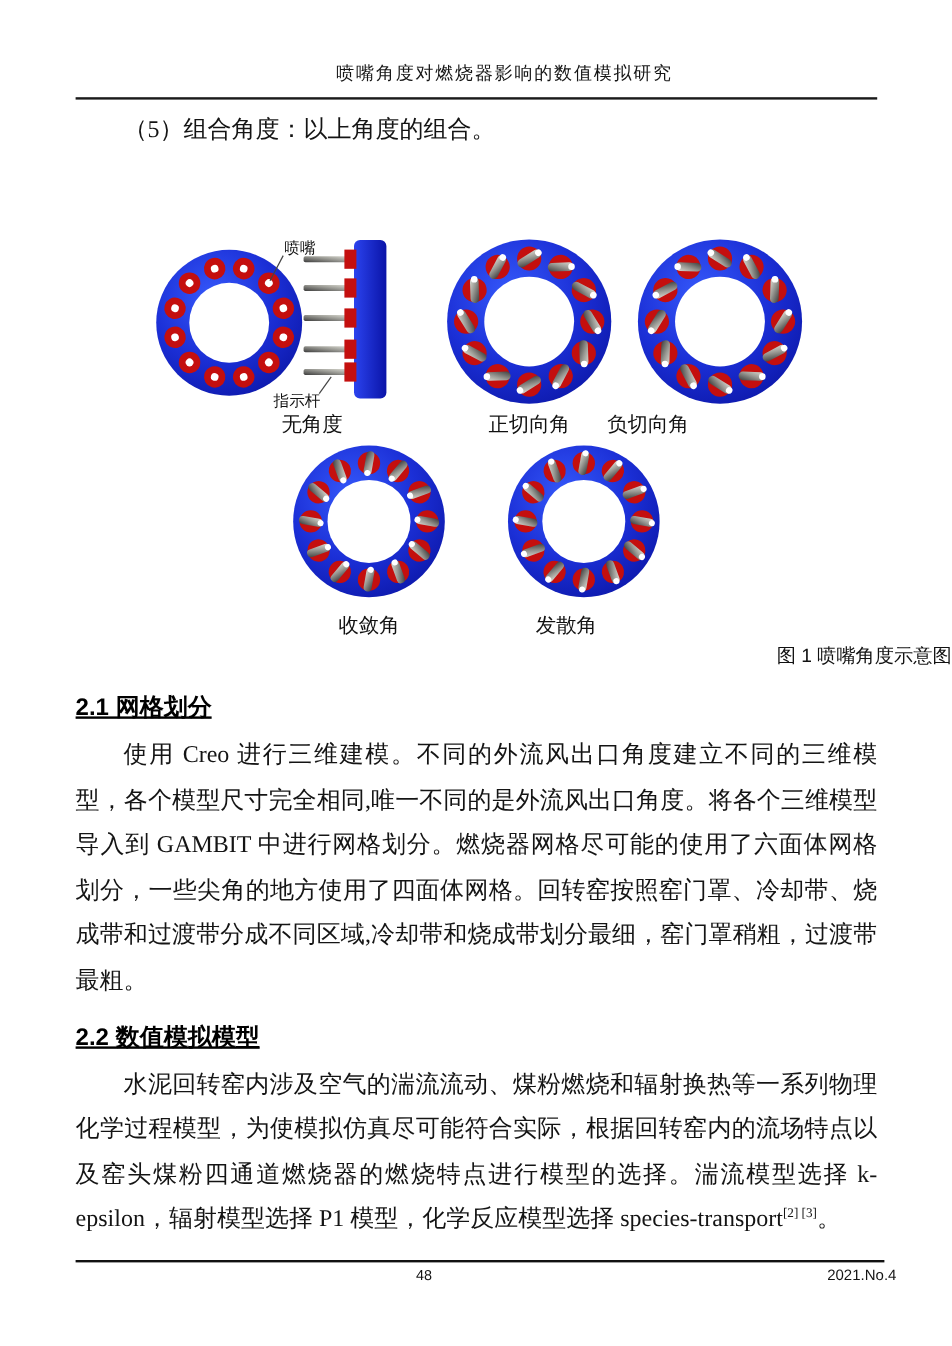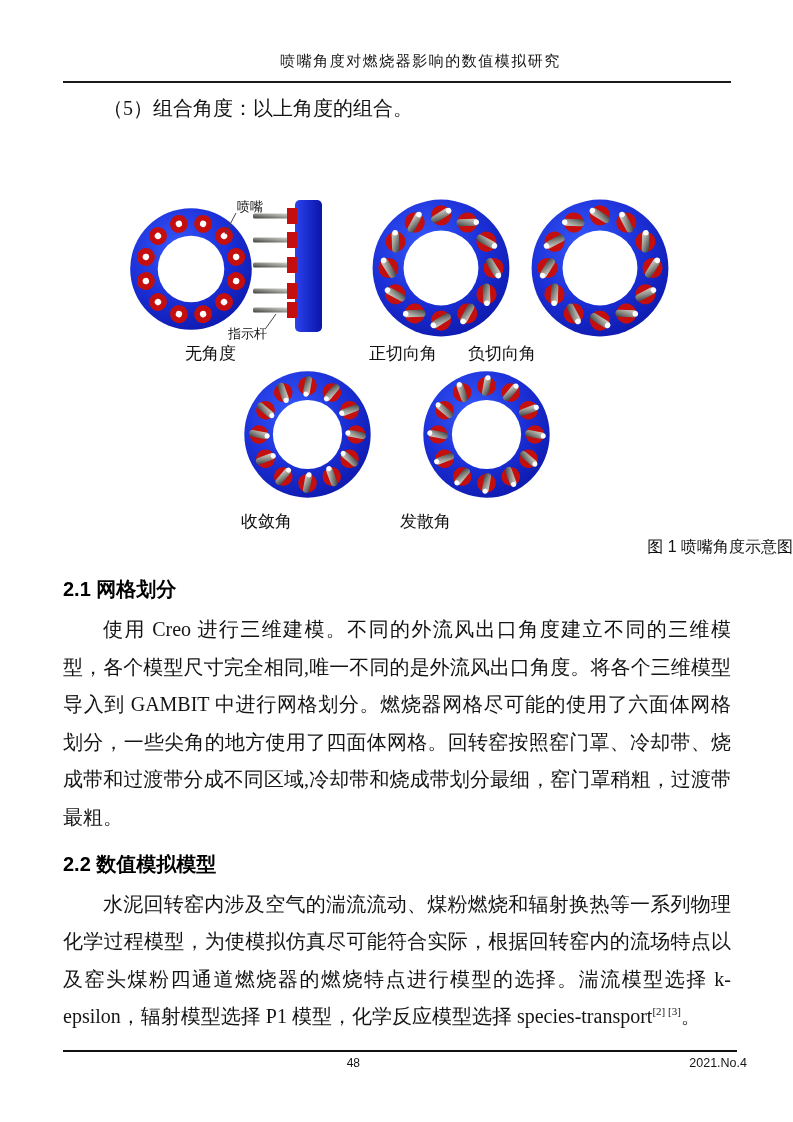--- a/index.html
+++ b/index.html
@@ -8,33 +8,33 @@
   
   .hdr-title{position:absolute;top:52px;left:0;width:100%;text-align:center;
              font-size:15px;letter-spacing:1.5px;}
   .hdr-rule{position:absolute;top:81px;left:63px;width:668px;height:2px;background:#1a1a1a;}
   
   .intro{position:absolute;top:90px;left:63px;width:668px;}
   .intro p{margin:0;font-size:20px;line-height:37.6px;text-indent:2em;text-align:justify;}
   
   .fig{position:absolute;top:190px;left:0;width:685px;height:378px;}
   .fig svg{position:absolute;display:block;}
-  .fig-label{position:absolute;text-align:left;
+  .fig-label{position:absolute;text-align:center;
              font-family:Liberation Mono, monospace;
              font-size:17px;font-weight:500;color:#111;}
   .fig-caption{position:absolute;top:347px;left:0;width:793px;text-align:right;
              font-family:"Liberation Sans","DejaVu Sans",sans-serif;
              font-size:16px;font-weight:500;color:#111;}
   .svg-label{font-family:"Liberation Sans","DejaVu Sans",sans-serif;font-size:13px;fill:#111;}
   
   .sections{position:absolute;top:562px;left:63px;width:668px;}
   .sections h2{margin:0 0 12px 0;font-family:"Liberation Sans","DejaVu Sans",sans-serif;
                font-size:21px;font-weight:bold;color:#000;white-space:pre-wrap;}
   .sections h3{margin:14px 0 8px 0;font-family:"Liberation Sans","DejaVu Sans",sans-serif;
-               font-size:20px;font-weight:bold;color:#000;}
+               font-size:20px;font-weight:bold;color:#000;text-decoration:underline;}
   .sections p{margin:0;font-size:20px;line-height:37.6px;text-indent:2em;text-align:justify;}
   .sections sup{font-size:11px;line-height:0;}
   
   .ftr-rule{position:absolute;top:1050px;left:63px;width:674px;height:2px;background:#111;}
   .ftr-page{position:absolute;top:1056px;left:280px;width:80px;text-align:right;
             font-family:"Liberation Sans","DejaVu Sans",sans-serif;font-size:12px;}
   .ftr-issue{position:absolute;top:1056px;right:94px;
             font-family:"Liberation Sans","DejaVu Sans",sans-serif;font-size:12.5px;}
   .defs-holder{position:absolute;width:0;height:0;overflow:hidden;}
 </style>

